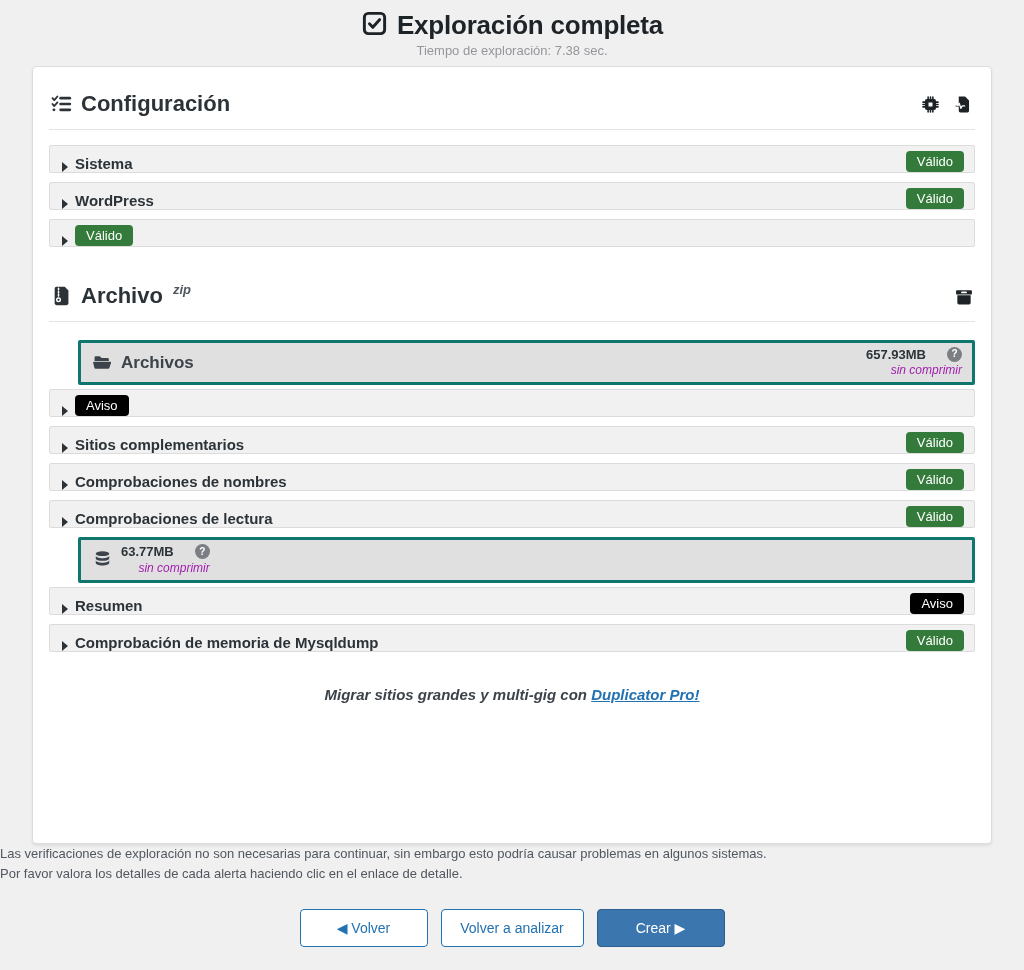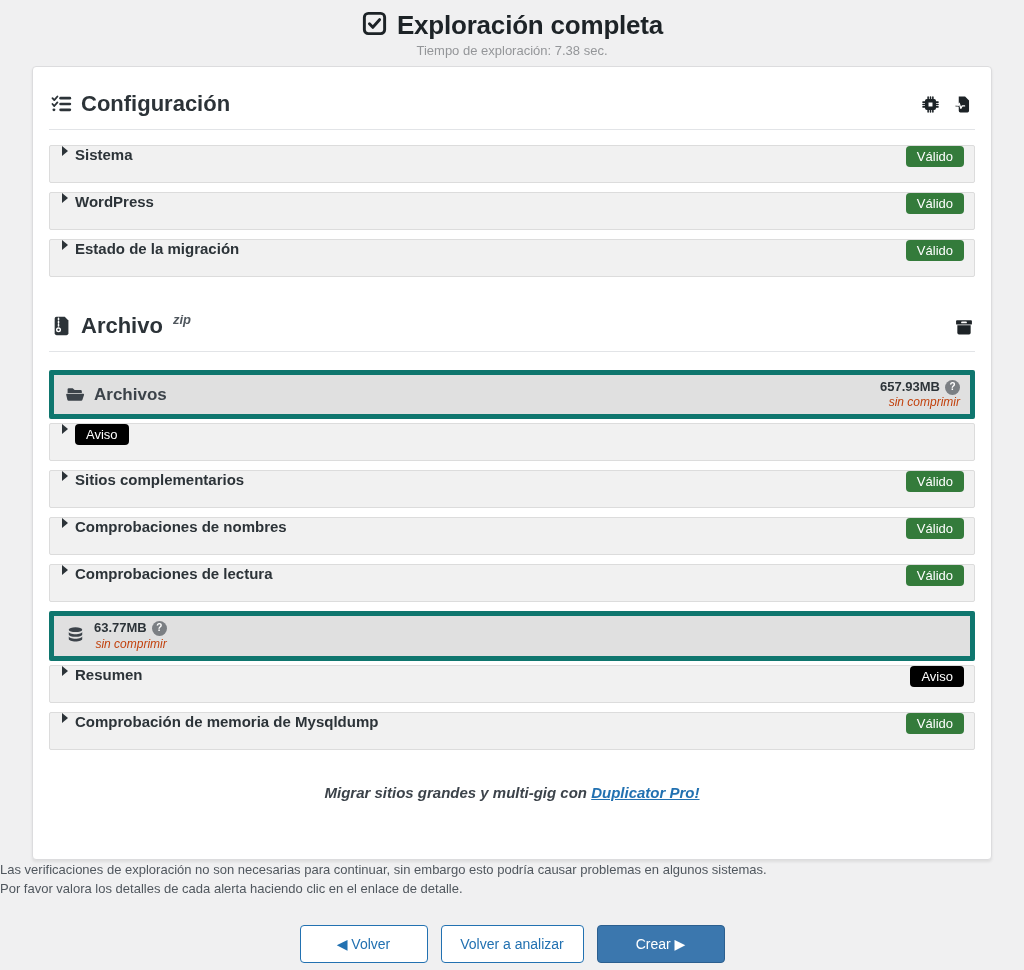--- a/index.html
+++ b/index.html
@@ -38,25 +38,25 @@
   .section-heading .h-icon { width:22px; height:22px; color:#2c3338; }
   .h-sup { font-size:13px; font-style:italic; color:#50575e; position:relative; top:-7px; margin-left:2px; font-weight:600; }
   .h-right { display:flex; align-items:center; gap:14px; }
   .h-right .h-icon-sm { width:19px; height:19px; color:#1d2327; cursor:pointer; }
 
   .rows-wrap { margin-top:15px; }
   .archive-section { margin-top:26px; }
   .group-wrap { margin-top:18px; }
 
   .scan-row {
-    display:flex; align-items:flex-start;
+    display:flex; align-items:flex-end;
     background:#f1f1f1;
     border:1px solid #dcdcdc;
     border-radius:2px;
-    height:38px;
+    height:28px;
     padding:0 10px 0 12px;
     margin-bottom:9px;
     cursor:pointer;
   }
   .expander {
     width:0; height:0;
     border-left:6px solid #2c3338;
     border-top:5px solid transparent;
     border-bottom:5px solid transparent;
     margin-right:7px; flex:none;
@@ -65,39 +65,40 @@
   .badge {
     font-size:13px; color:#fff; font-weight:400;
     padding:4px 11px; border-radius:4px; line-height:1;
   }
   .badge.good { background:#347b3b; }
   .badge.warn { background:#000000; }
 
   .group-header {
     display:flex; align-items:center;
     background:#e0e0e0;
-    border:5px solid #0f766e;
+    border:3px solid #0f766e;
     border-radius:2px;
     min-height:43px;
     padding:4px 10px 4px 12px;
     margin-bottom:4px;
+    margin-left:29px;
   }
   .group-header .g-icon { width:19px; height:19px; color:#3c434a; margin-right:9px; flex:none; }
   .group-title { font-size:17px; font-weight:700; color:#3c434a; flex:1; }
   .size-block { text-align:right; line-height:1.25; }
-  .size-line { display:flex; align-items:center; justify-content:flex-end; gap:5px; }
+  .size-line { display:flex; align-items:flex-start; justify-content:flex-end; gap:21px; }
   .size-value { font-size:13px; font-weight:700; color:#2c3338; }
   .help-circle {
     width:15px; height:15px; border-radius:50%;
     background:#7b7f83; color:#fff;
     font-size:10px; font-weight:700;
     display:inline-flex; align-items:center; justify-content:center;
     cursor:pointer;
   }
-  .size-note { font-size:12px; font-style:italic; color:#c2410c; }
+  .size-note { font-size:12px; font-style:italic; color:#a21caf; }
 
   .promo { text-align:center; margin-top:34px; font-size:15px; font-weight:700; font-style:italic; color:#3c434a; }
   .promo a { color:#2271b1; font-weight:700; }
 
   
   .footer-note { text-align:left; font-size:13px; color:#50575e; line-height:1.5; }
   .button-row { display:flex; justify-content:center; gap:13px; margin-top:26px; }
   .btn {
     font-family:"Liberation Sans", sans-serif;
     font-size:14px; border-radius:4px; cursor:pointer;
@@ -166,21 +167,20 @@
       <span class="row-label">Sistema</span>
       <span class="badge good">Válido</span>
     </div>
     <div class="scan-row">
       <span class="expander"></span>
       <span class="row-label">WordPress</span>
       <span class="badge good">Válido</span>
     </div>
     <div class="scan-row">
       <span class="expander"></span>
-      <span class="row-label">Estado de la migración</span>
       <span class="badge good">Válido</span>
     </div>
   </div>
 
   <div class="archive-section">
     <div class="section-heading">
       <div class="h-left">
         <span class="h-icon">
           <svg viewBox="0 0 24 24" width="22" height="22" fill="currentColor">
             <path d="M6 2 h9 l4 4 v14 a2 2 0 0 1 -2 2 H6 a2 2 0 0 1 -2 -2 V4 a2 2 0 0 1 2 -2 Z"></path>

